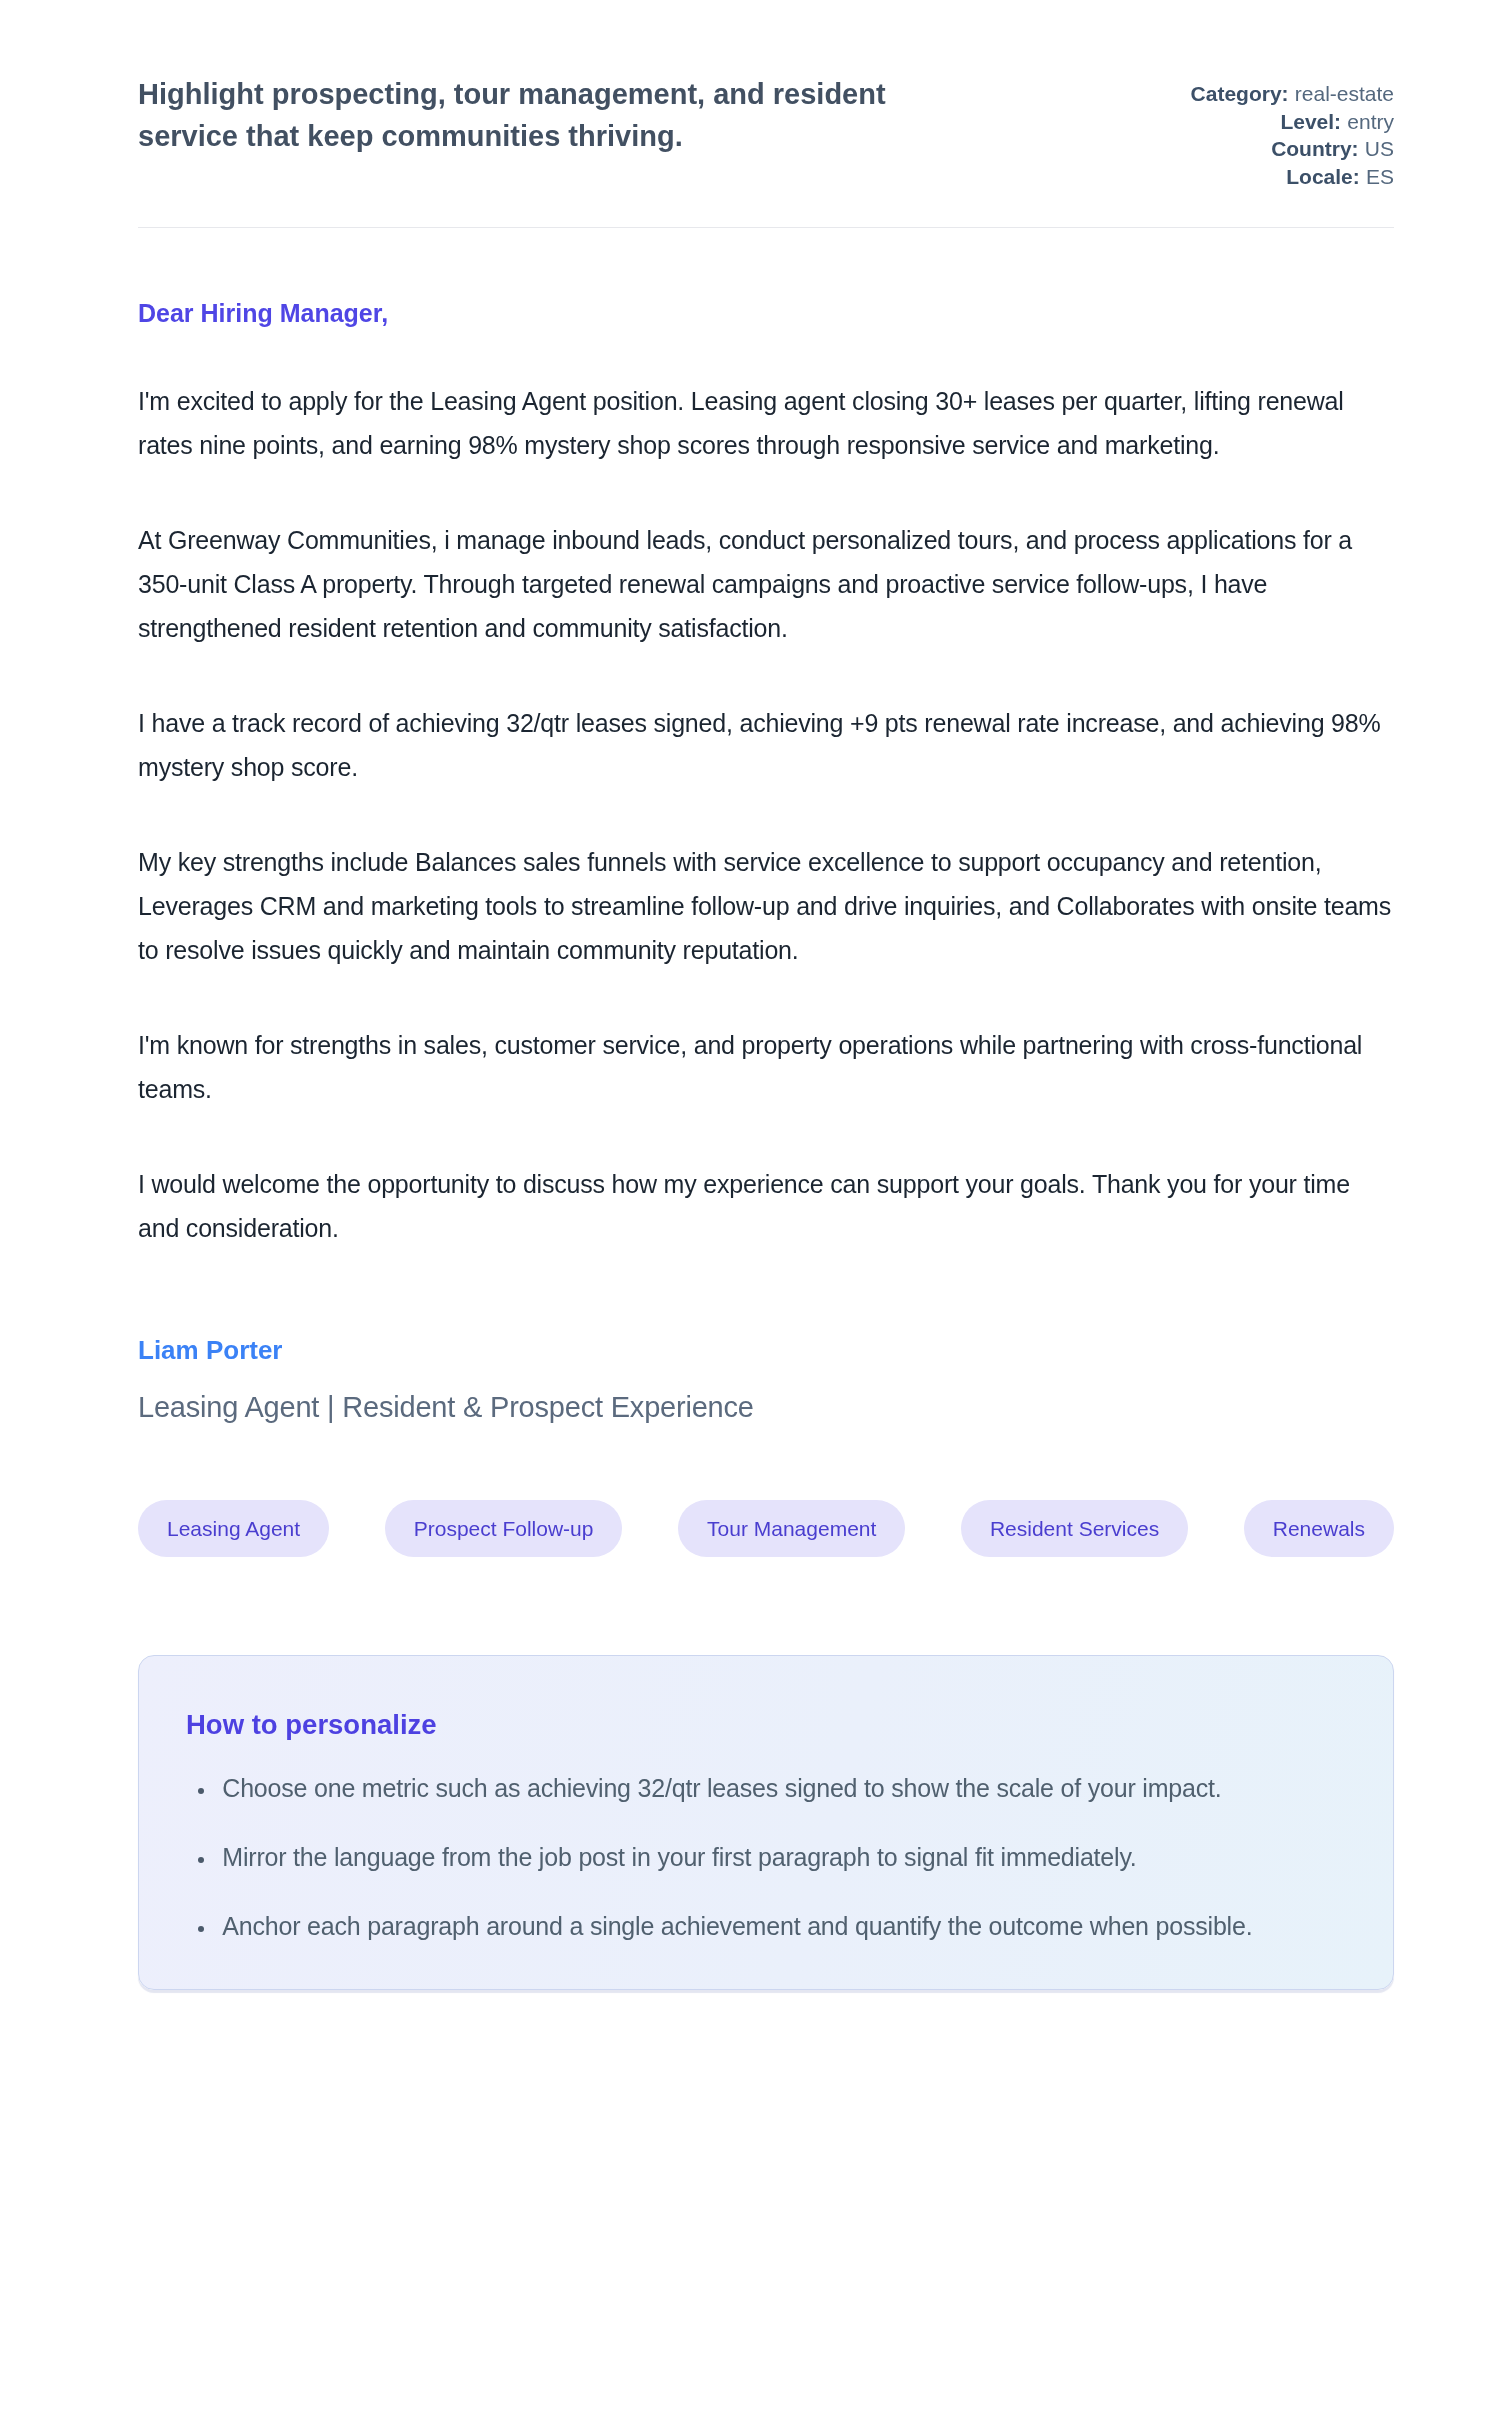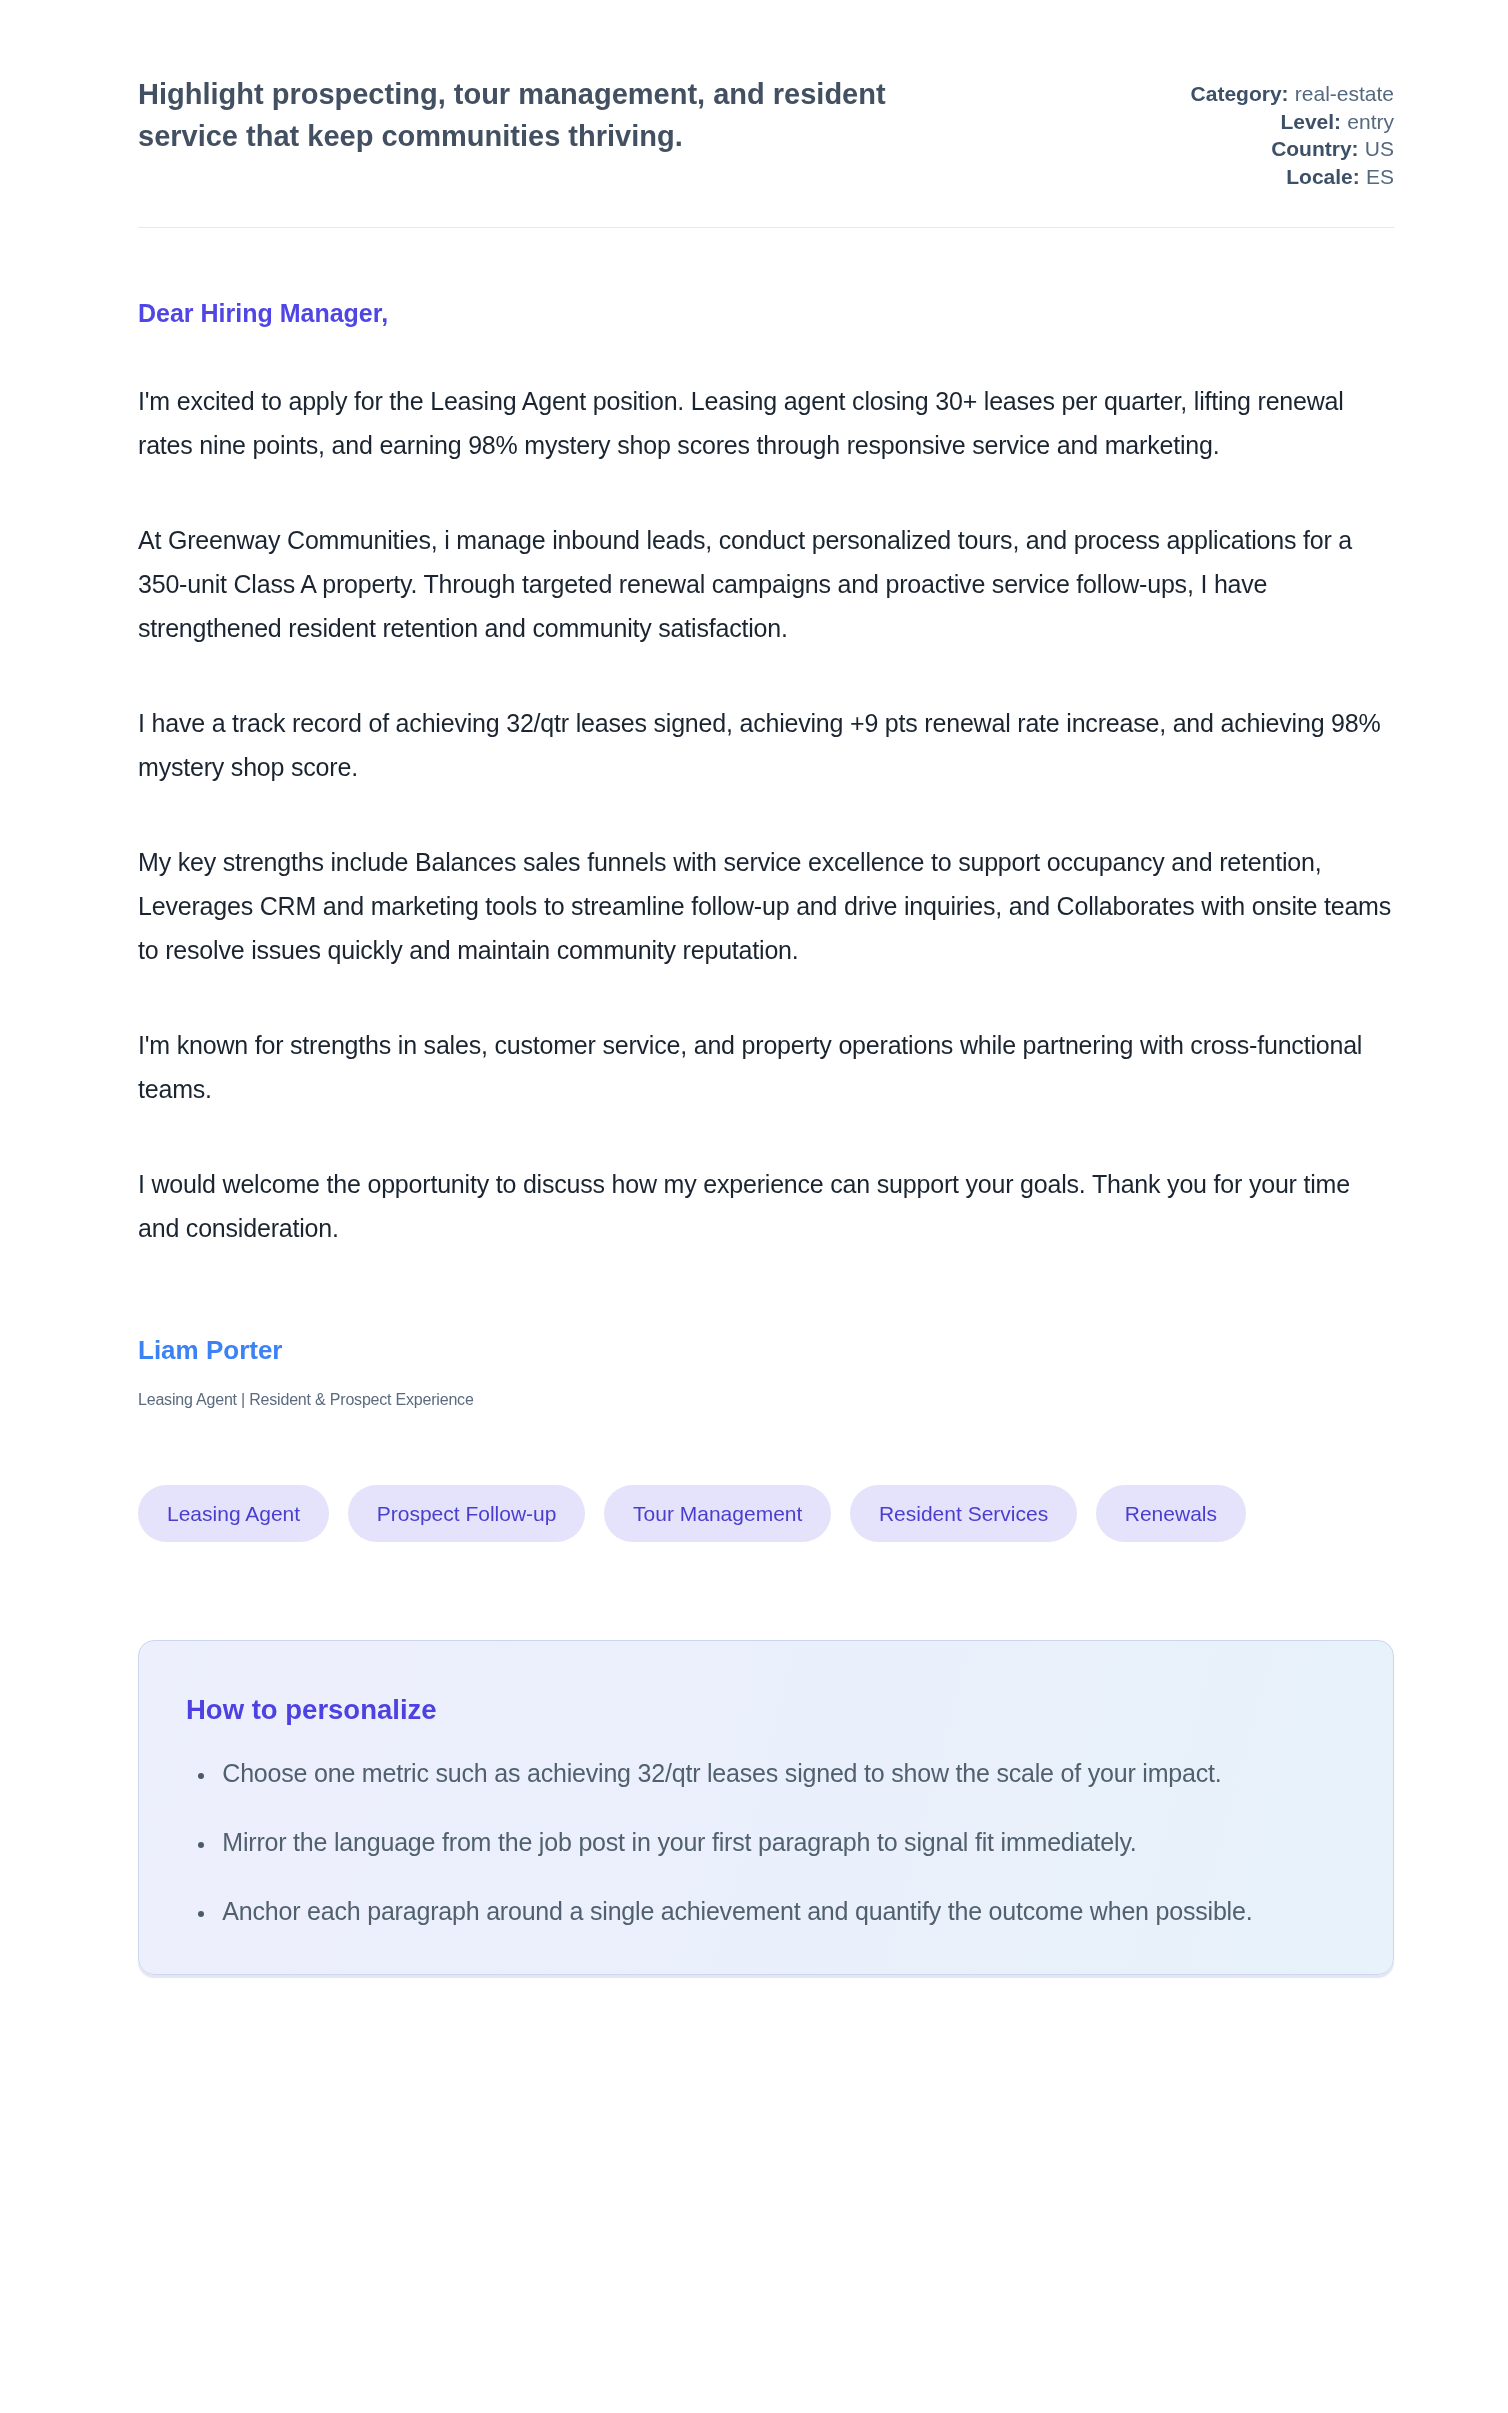--- a/index.html
+++ b/index.html
@@ -71,30 +71,31 @@
   }
   .para {
     margin: 51px 0 0 0;
     font-size: 25px;
     line-height: 44px;
     letter-spacing: -0.2px;
     color: var(--body-ink);
     max-width: 1260px;
   }
   .sig-name { margin: 85px 0 0 0; font-size: 26px; font-weight: 700; color: #3b82f6; }
-  .sig-role { margin: 25px 0 0 0; font-size: 16px; letter-spacing: -0.2px; color: #5b6a7e; }
+  .sig-role { margin: 25px 0 0 0; font-size: 29px; letter-spacing: -0.2px; color: #5b6a7e; }
 
   
   .tags {
     list-style: none;
     display: flex;
     flex-wrap: wrap;
     gap: 18.6px;
     margin: 76px 0 0 0;
     padding: 0;
+    justify-content: space-between;
   }
   .tag {
     background: var(--pill-bg);
     color: var(--pill-ink);
     font-size: 21px;
     line-height: 1;
     padding: 18px 29px;
     border-radius: 886px;
     white-space: nowrap;
   }

